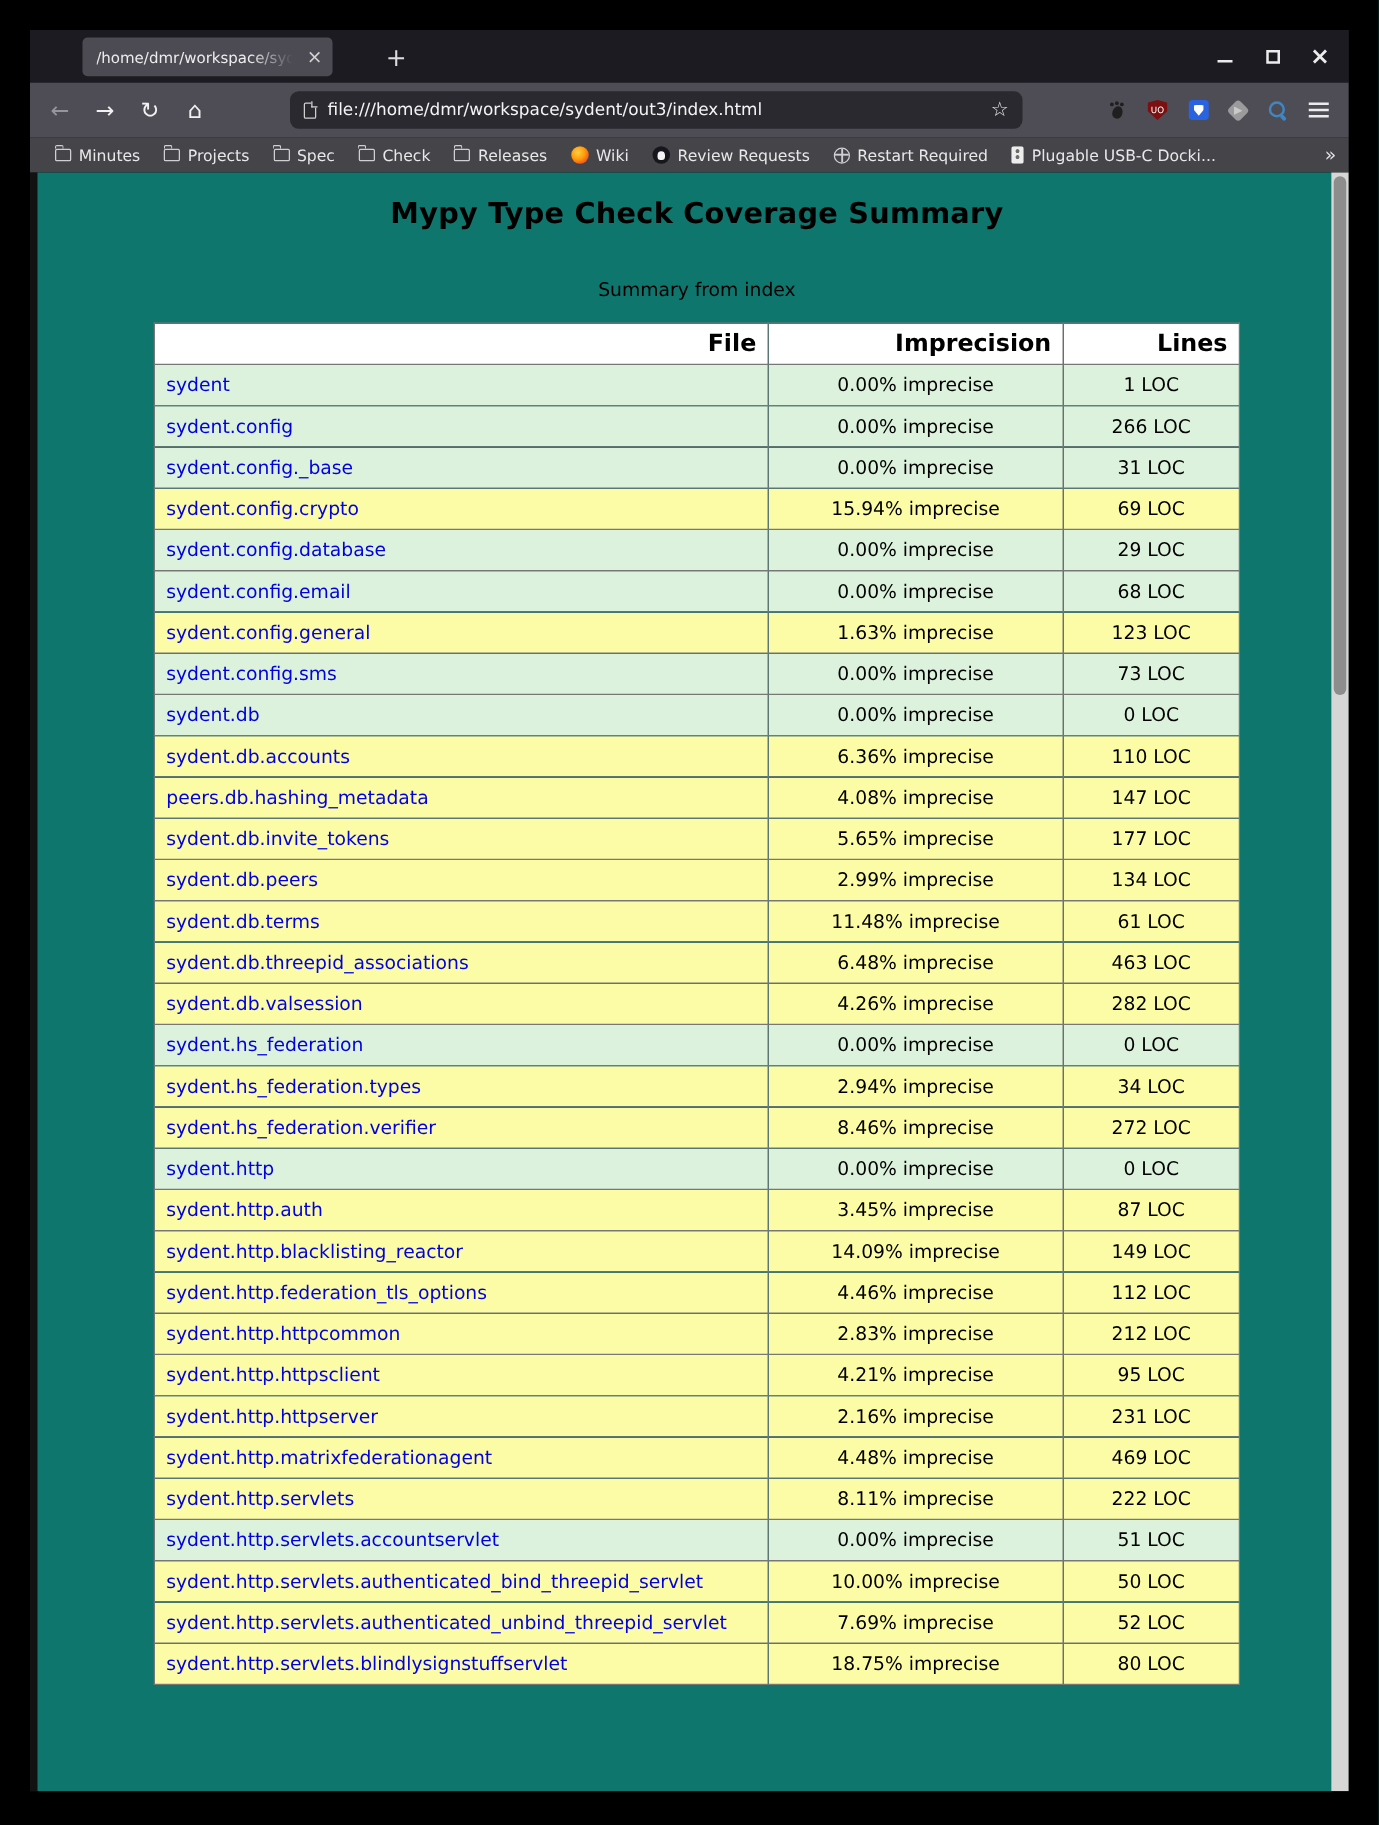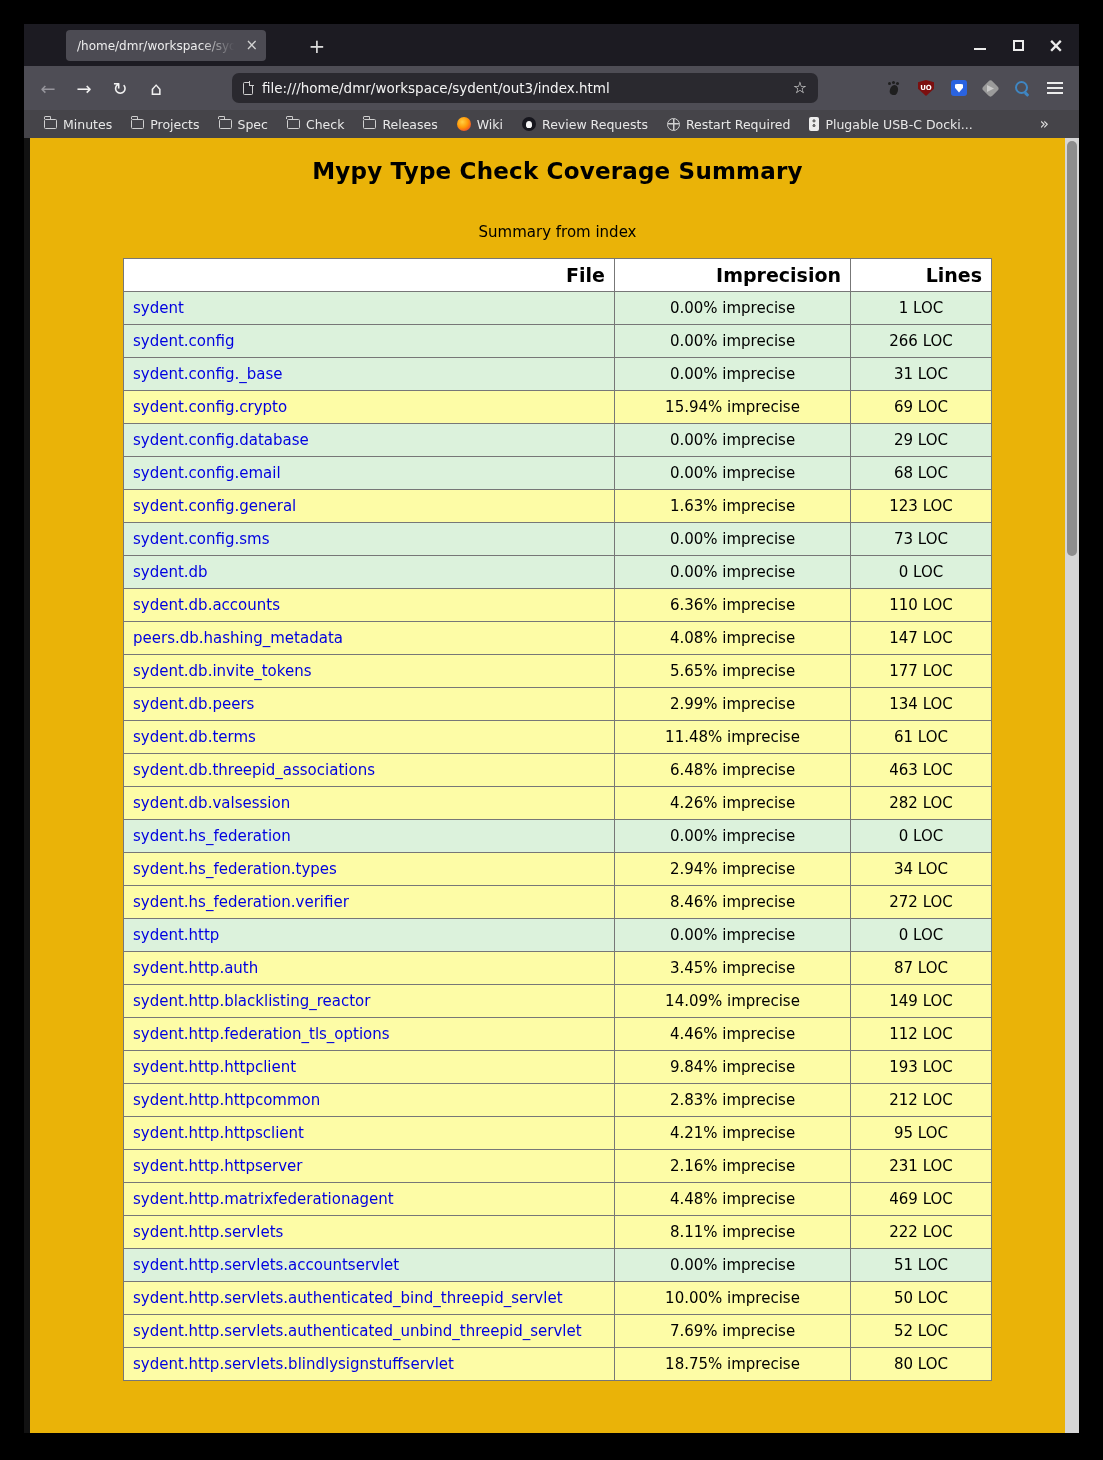--- a/index.html
+++ b/index.html
@@ -56,54 +56,54 @@
   .star-icon { color:#e4e4e4; font-size:16px; flex:none; line-height:1; }
   .ext-row { margin-left:auto; display:flex; align-items:center; gap:17px; }
   
   .foot-icon { width:14px; height:15px; position:relative; }
   .foot-icon::before { content:''; position:absolute; left:3px; top:4px; width:8px; height:10px; background:#1f1f1f; border-radius:50% 50% 45% 45%; transform:rotate(18deg); }
   .foot-icon::after { content:''; position:absolute; left:1px; top:1px; width:3px; height:3px; border-radius:50%; background:#1f1f1f; box-shadow:4px -1px 0 #1f1f1f, 8px 0px 0 #1f1f1f; }
   
   .ublock-icon {
     width:16px; height:16px; background:#7c0f0f; color:#fff;
     clip-path:polygon(50% 0,100% 14%,100% 55%,50% 100%,0 55%,0 14%);
-    font-size:7px; font-weight:bold; display:flex; align-items:center; justify-content:center;
+    font-size:7px; font-weight:normal; display:flex; align-items:center; justify-content:center;
   }
   
   .bitwarden-icon { width:16px; height:16px; background:#2a63e0; border-radius:3px; display:flex; align-items:center; justify-content:center; }
   .bitwarden-icon::before { content:''; width:8px; height:9px; background:#fff; clip-path:polygon(50% 0,100% 10%,100% 48%,50% 100%,0 48%,0 10%); }
   
   .ext-icon { width:13px; height:13px; background:#9b9b9b; border-radius:3px; transform:rotate(45deg); position:relative; }
   .ext-icon::after { content:''; position:absolute; left:3px; top:3px; width:7px; height:7px; background:#c9c9c9; clip-path:polygon(0 0,100% 50%,0 100%); transform:rotate(-45deg); }
   
   .search-icon { width:16px; height:16px; position:relative; }
   .search-icon::before { content:''; position:absolute; left:1px; top:1px; width:9px; height:9px; border:2.5px solid #3f86c2; border-radius:50%; }
   .search-icon::after { content:''; position:absolute; left:11px; top:11px; width:5px; height:2.5px; background:#3f86c2; transform:rotate(45deg); transform-origin:0 50%; border-radius:1px; }
   
   .menu-icon { width:16px; height:14px; display:flex; flex-direction:column; justify-content:space-between; padding:1px 0; }
   .menu-icon i { display:block; height:2px; background:#ececec; }
   
   .bookmarks {
     height:28px; background:#454449; display:flex; align-items:center;
-    padding:0 30px 0 20px; gap:19px; font-size:12.5px; color:#e8e8e8;
+    padding:0 10px 0 20px; gap:19px; font-size:12.5px; color:#e8e8e8;
   }
   .bm-item { display:flex; align-items:center; gap:6px; white-space:nowrap; }
   .folder-icon { width:13px; height:10px; border:1.5px solid #d0d0d0; border-radius:1.5px; position:relative; flex:none; }
   .folder-icon::before { content:''; position:absolute; left:-1.5px; top:-4.5px; width:5px; height:2px; border:1.5px solid #d0d0d0; border-bottom:none; border-radius:1.5px 1.5px 0 0; }
   .firefox-icon { width:14px; height:14px; border-radius:50%; background:radial-gradient(circle at 38% 35%, #ffd043 0%, #ff9a07 45%, #f25c23 72%, #d23b77 100%); flex:none; }
   .github-icon { width:14px; height:14px; border-radius:50%; background:#16161d; position:relative; flex:none; }
   .github-icon::after { content:''; position:absolute; left:4px; top:4px; width:6px; height:7px; background:#f4f4f4; border-radius:50% 50% 40% 40%; }
   .globe-icon { width:13px; height:13px; border:1.5px solid #d0d0d0; border-radius:50%; flex:none;
     background:linear-gradient(#d0d0d0,#d0d0d0) center/100% 1.5px no-repeat, linear-gradient(#d0d0d0,#d0d0d0) center/1.5px 100% no-repeat; }
   .dock-icon { width:10px; height:14px; background:#ededed; border-radius:2px; flex:none;
     background-image:radial-gradient(circle at 50% 28%, #6b6b6b 1.3px, transparent 1.8px), radial-gradient(circle at 50% 62%, #6b6b6b 1.3px, transparent 1.8px); }
   .bm-chevron { margin-left:auto; font-size:15px; color:#e2e2e2; }
   
   .content { height:1295px; background:#121212; display:flex; }
-  .page { flex:1; background:#eab308; overflow:hidden; color:#000; margin-left:6px;padding-left:20px; }
+  .page { flex:1; background:#0f766e; overflow:hidden; color:#000; margin-left:6px;padding-left:20px; }
   .page h1 { text-align:center; font-size:23px; margin:20px 0 0; font-weight:bold; letter-spacing:0.2px; }
   .caption { text-align:center; font-size:15px; margin-top:39px; }
   table.coverage { border-collapse:collapse; table-layout:fixed; width:868px; margin:17px auto 0; font-size:15px; }
   .coverage th, .coverage td { border:1px solid #777; padding:7px 9px; line-height:18px; overflow:hidden; white-space:nowrap; }
   .coverage th { font-size:19px; text-align:right; background:#fff; }
   .coverage td.c-imp, .coverage td.c-lines { text-align:center; }
   .coverage tr.good td { background:var(--row-good,#dcf2dc); }
   .coverage tr.warn td { background:var(--row-warn,#fdfca6); }
   .coverage a { color:var(--link,#0000e0); text-decoration:none; }
   
@@ -325,25 +325,20 @@
     <td class="c-file"><a href="#">sydent.http.blacklisting_reactor</a></td>
     <td class="c-imp">14.09% imprecise</td>
     <td class="c-lines">149 LOC</td>
   </tr>
             <tr class="warn">
     <td class="c-file"><a href="#">sydent.http.federation_tls_options</a></td>
     <td class="c-imp">4.46% imprecise</td>
     <td class="c-lines">112 LOC</td>
   </tr>
             <tr class="warn">
-    <td class="c-file"><a href="#">sydent.http.httpclient</a></td>
-    <td class="c-imp">9.84% imprecise</td>
-    <td class="c-lines">193 LOC</td>
-  </tr>
-            <tr class="warn">
     <td class="c-file"><a href="#">sydent.http.httpcommon</a></td>
     <td class="c-imp">2.83% imprecise</td>
     <td class="c-lines">212 LOC</td>
   </tr>
             <tr class="warn">
     <td class="c-file"><a href="#">sydent.http.httpsclient</a></td>
     <td class="c-imp">4.21% imprecise</td>
     <td class="c-lines">95 LOC</td>
   </tr>
             <tr class="warn">

